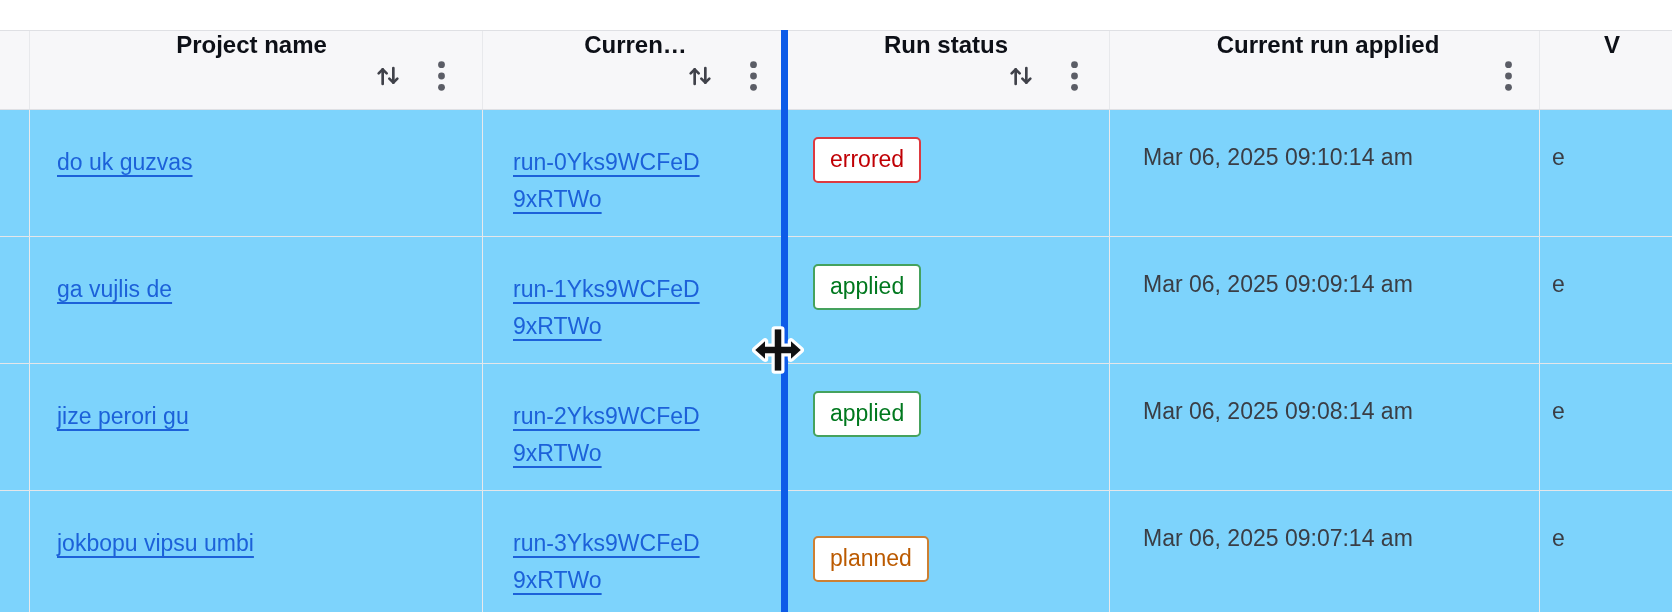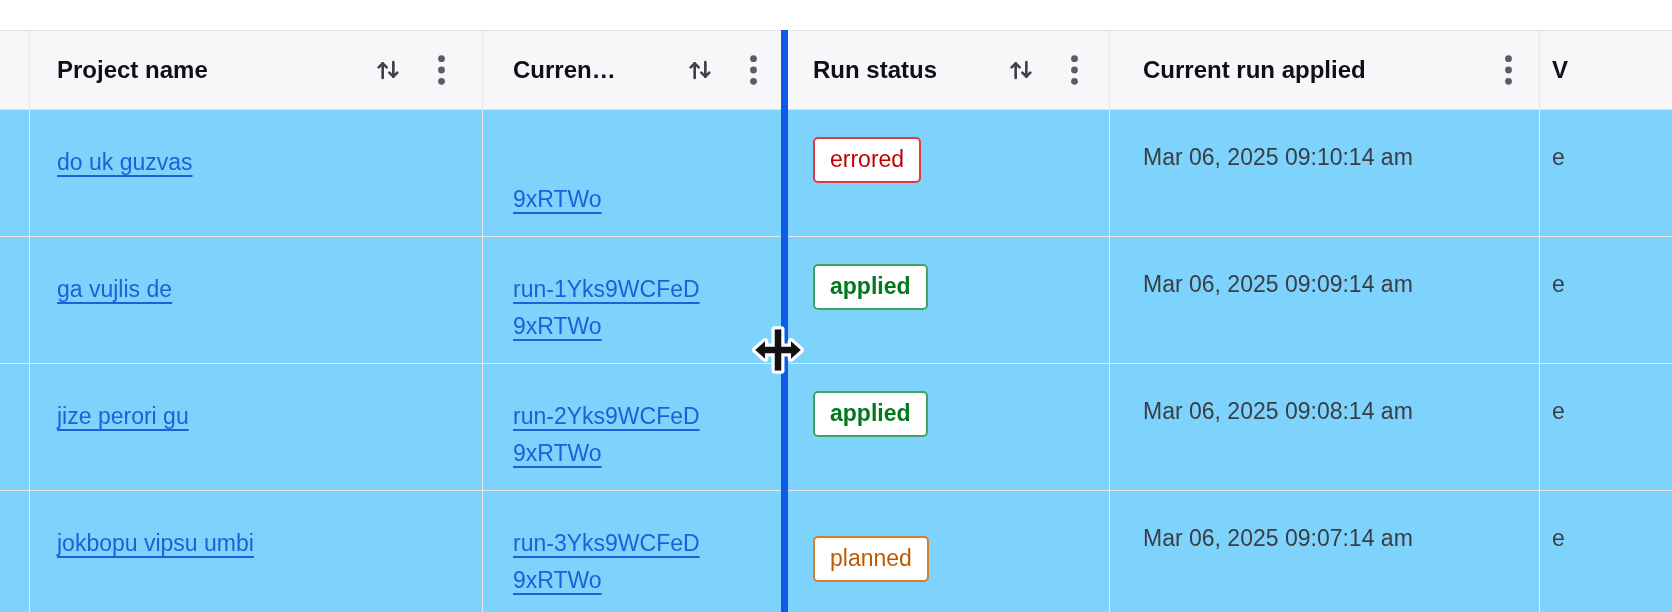--- a/index.html
+++ b/index.html
@@ -22,21 +22,21 @@
     border-top:1px solid #dfe0e4;
     border-bottom:1px solid #dfe0e4;
   }
   .row {
     display:flex;
     height:127px;
     background:#7dd3fc;
     border-bottom:1px solid #e5e6e9;
   }
 
-  .cell { border-right:1px solid #e8e9ec; overflow:hidden; }
+  .cell { border-right:1px solid #e8e9ec; overflow:hidden;flex-direction:column; }
   .c0 { width:30px; }
   .c1 { width:453px; padding-left:27px; padding-right:36px; }
   .c2 { width:300px; padding-left:30px; padding-right:24px; }
   .c3 { width:327px; padding-left:30px; padding-right:30px; }
   .c4 { width:430px; padding-left:33px; padding-right:26px; }
   .c5 { width:132px; padding-left:12px; border-right:none; }
 
   .hcell { display:flex; align-items:center; font-size:24px; font-weight:700; color:#0d1017; }
   .hcell .hlabel { white-space:nowrap; overflow:hidden; }
   .hicons { margin-left:auto; display:flex; align-items:center; gap:33px; }
@@ -62,21 +62,21 @@
     display:inline-block;
     font-size:23px;
     line-height:1;
     padding:9px 15px 10px 15px;
     border:2px solid;
     border-radius:5px;
     background:#ffffff;
     white-space:nowrap;
   }
   .badge-errored { color:var(--status-errored,#c00005); border-color:#dd3a40; }
-  .badge-applied { color:var(--status-applied,#00781e); border-color:#45a25e;font-weight:bold; }
+  .badge-applied { color:var(--status-applied,#00781e); border-color:#45a25e; }
   .badge-planned { color:var(--status-planned,#bb5a00); border-color:#cd8033;margin-top:18px; }
 
   .resize-line {
     position:absolute;
     left:781px; top:30px;
     width:7px; height:582px;
     background:var(--accent-blue,#0d5be8);
     z-index:5;
   }
   .resize-cursor {
@@ -177,21 +177,21 @@
         <span class="hlabel">V</span>
       </div>
     </div>
 
     <div class="row">
       <div class="cell c0 bcell"></div>
       <div class="cell c1 bcell">
         <a href="#" class="cell-link">do uk guzvas</a>
       </div>
       <div class="cell c2 bcell">
-        <a href="#" class="cell-link"><br><span>9xRTWo</span></a>
+        <a href="#" class="cell-link"><span>run-0Yks9WCFeD</span><br><span>9xRTWo</span></a>
       </div>
       <div class="cell c3 bcell status-cell">
         <span class="badge badge-errored">errored</span>
       </div>
       <div class="cell c4 bcell">
         <span class="timestamp">Mar 06, 2025 09:10:14 am</span>
       </div>
       <div class="cell c5 bcell">
         <span class="overflow-text">e</span>
       </div>

